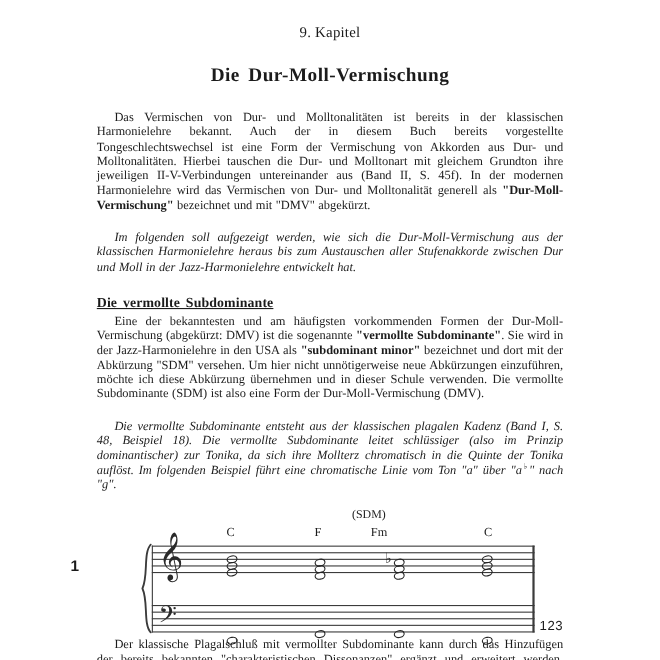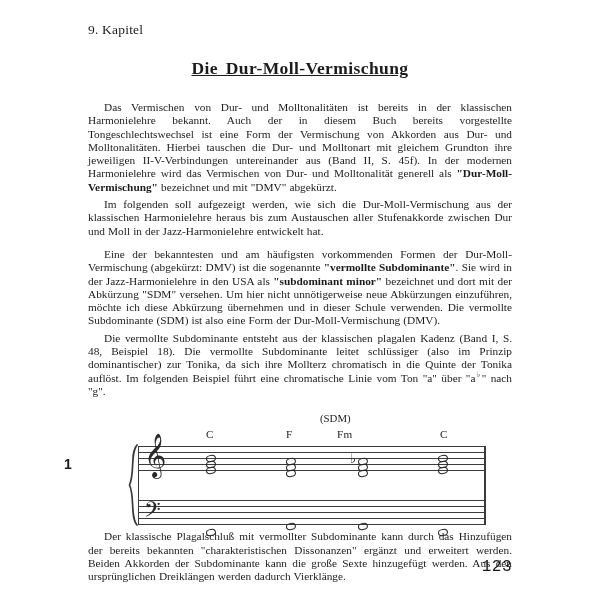--- a/index.html
+++ b/index.html
@@ -24,55 +24,55 @@
 
   .content {
     position: absolute;
     left: 88px;
     right: 88px;
     top: 22px;
   }
 
   
   .chapter-line {
+    text-align: center;
     font-size: 13.5px;
     letter-spacing: .2px;
     margin: 0 0 20px 0;
     font-family: "Liberation Serif", serif;
   }
   .page-title {
     text-align: center;
     font-size: 17.5px;
     font-weight: bold;
     letter-spacing: .4px;
     margin: 0 0 22px 0;
     word-spacing: 3px;
     font-family: "Liberation Serif", serif;
-    text-decoration: underline;
   }
   .section-heading {
     font-size: 12.6px;
     font-weight: bold;
     text-decoration: underline;
     margin: 18px 0 3px 0;
     word-spacing: 2px;
     letter-spacing: .1px;
   }
 
   
   .para {
     font-size: 11.3px;
     line-height: 13.3px;
     text-align: justify;
     text-indent: 16px;
     margin: 0;
     hyphens: none;
     word-spacing: .3px;
   }
-  .para + .para { margin-top: 4px; }
+  .para + .para { margin-top: 16px; font-style: italic; }
   .block { margin-bottom: 10px; }
   .para b { font-weight: bold; }
   .para sup {
     font-size: 7.5px;
     vertical-align: super;
     line-height: 0;
   }
 
   
   .music-example {
@@ -189,39 +189,40 @@
     font-family: "DejaVu Sans", sans-serif;
     color: #232323;
     line-height: 1;
   }
 
   
   .folio {
     position: absolute;
     right: 88px;
     bottom: 24px;
-    font-size: 16px;
-    font-family: Liberation Mono, monospace;
+    font-size: 12px;
+    font-family: Liberation Sans, sans-serif;
     letter-spacing: .5px;
   }
 </style>
 </head>
 <body>
 
 <div class="page">
   <div class="content">
 
     <div class="chapter-line">9. Kapitel</div>
     <h1 class="page-title">Die Dur-Moll-Vermischung</h1>
 
     <div class="block">
       <p class="para"><span>Das Vermischen von Dur- und Molltonalitäten ist bereits in der klassischen Harmonielehre bekannt. Auch der in diesem Buch bereits vorgestellte Tongeschlechtswechsel ist eine Form der Vermischung von Akkorden aus Dur- und Molltonalitäten. Hierbei tauschen die Dur- und Molltonart mit gleichem Grundton ihre jeweiligen II-V-Verbindungen untereinander aus (Band II, S. 45f). In der modernen Harmonielehre wird das Vermischen von Dur- und Molltonalität generell als </span><b>"Dur-Moll-Vermischung"</b><span> bezeichnet und mit "DMV" abgekürzt.</span></p>
       <p class="para">Im folgenden soll aufgezeigt werden, wie sich die Dur-Moll-Vermischung aus der klassischen Harmonielehre heraus bis zum Austauschen aller Stufenakkorde zwischen Dur und Moll in der Jazz-Harmonielehre entwickelt hat.</p>
     </div>
 
+    <div class="section-heading">Die vermollte Subdominante</div>
 
     <div class="block">
       <p class="para"><span>Eine der bekanntesten und am häufigsten vorkommenden Formen der Dur-Moll-Vermischung (abgekürzt: DMV) ist die sogenannte </span><b>"vermollte Subdominante"</b><span>. Sie wird in der Jazz-Harmonielehre in den USA als </span><b>"subdominant minor"</b><span> bezeichnet und dort mit der Abkürzung "SDM" versehen. Um hier nicht unnötigerweise neue Abkürzungen einzuführen, möchte ich diese Abkürzung übernehmen und in dieser Schule verwenden. Die vermollte Subdominante (SDM) ist also eine Form der Dur-Moll-Vermischung (DMV).</span></p>
       <p class="para"><span>Die vermollte Subdominante entsteht aus der klassischen plagalen Kadenz (Band I, S. 48, Beispiel 18). Die vermollte Subdominante leitet schlüssiger (also im Prinzip dominantischer) zur Tonika, da sich ihre Mollterz chromatisch in die Quinte der Tonika auflöst. Im folgenden Beispiel führt eine chromatische Linie vom Ton "a" über "a</span><sup>♭</sup><span>" nach "g".</span></p>
     </div>
 
     <div class="music-example">
 
       <div class="example-number">1</div>
       <div class="sdm-label">(SDM)</div>

